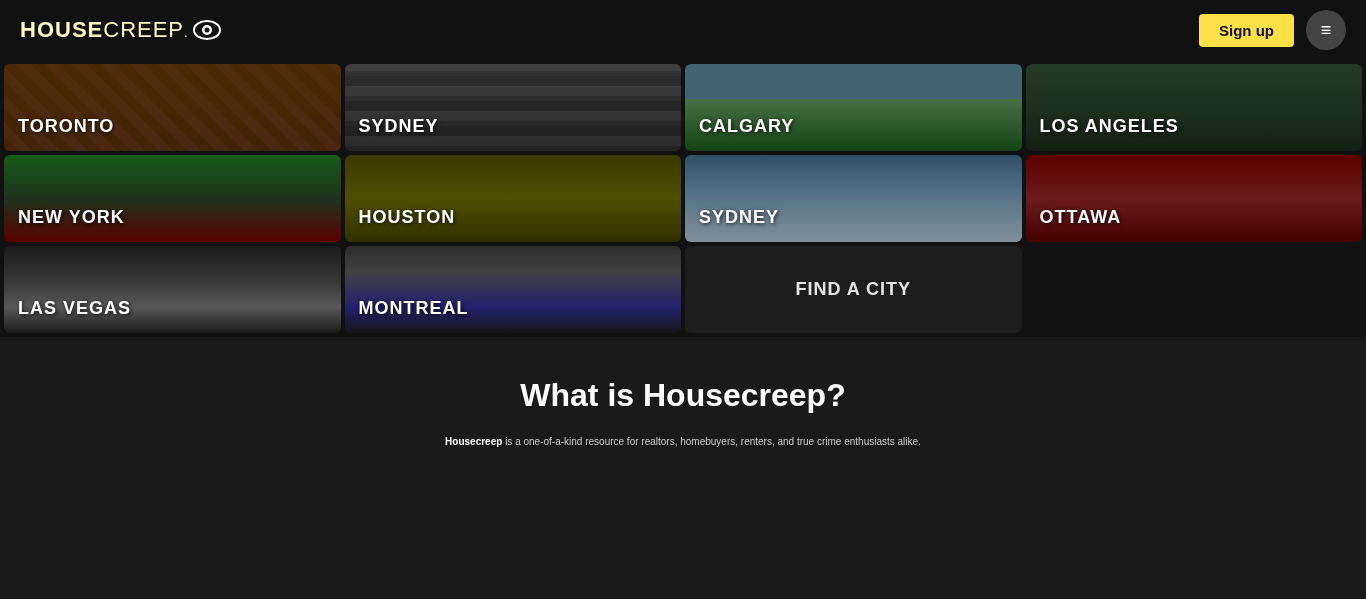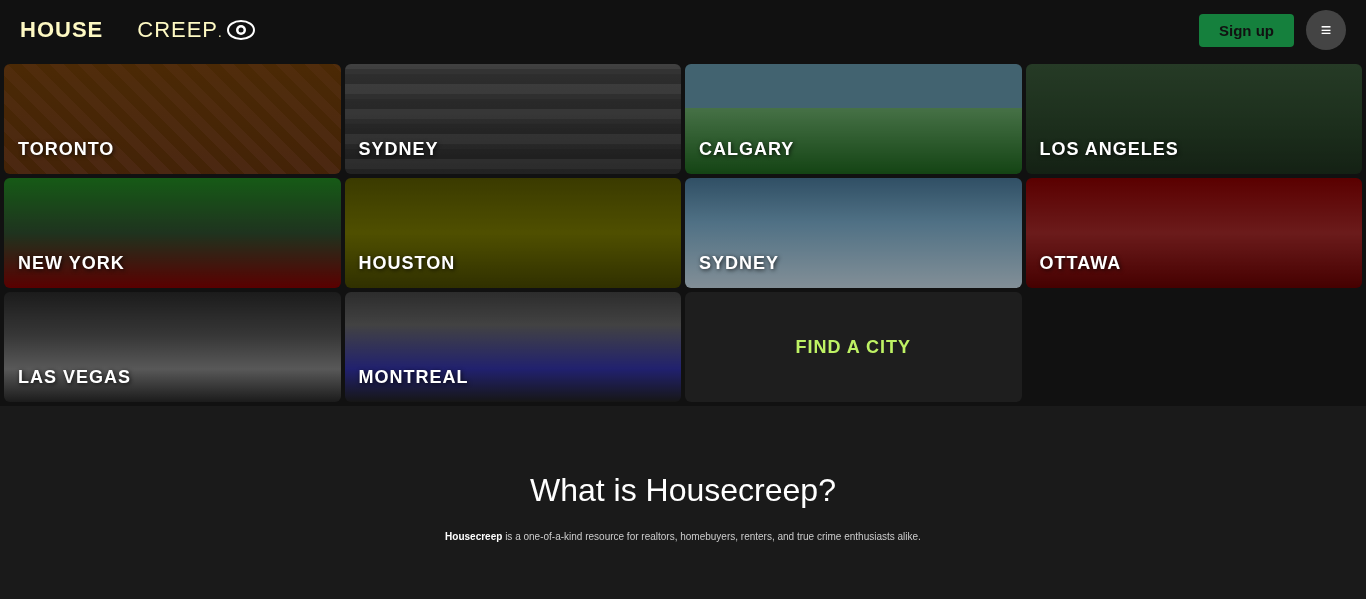--- a/index.html
+++ b/index.html
@@ -36,21 +36,21 @@
     }
     .logo-text span {
       color: #fef9c3;
     }
     .nav-right {
       display: flex;
       align-items: center;
       gap: 12px;
     }
     .signup-btn {
-      background: #15803d;
+      background: #fde047;
       color: #111;
       border: none;
       padding: 8px 20px;
       font-size: 15px;
       font-weight: bold;
       border-radius: 4px;
       cursor: pointer;
     }
     .menu-btn {
       background: #444;
@@ -70,21 +70,21 @@
     .city-grid {
       display: grid;
       grid-template-columns: repeat(4, 1fr);
       gap: 4px;
       padding: 4px;
       background: #111;
     }
 
     .city-tile {
       position: relative;
-      height: 110px;
+      height: 87px;
       overflow: hidden;
       border-radius: 6px;
       cursor: pointer;
     }
 
     .city-tile-bg {
       width: 100%;
       height: 100%;
       background-size: cover;
       background-position: center;
@@ -112,36 +112,35 @@
       background: #1e1e1e;
       display: flex;
       align-items: center;
       justify-content: center;
       border-radius: 6px;
       cursor: pointer;
     }
     .find-city-label {
       font-size: 18px;
       font-weight: 900;
-      color: #bef264;
+      color: #e5e5e5;
       letter-spacing: 1px;
     }
 
     
     .bottom-section {
       background: #1a1a1a;
       padding: 40px 20px;
       text-align: center;
     }
     .what-title {
       font-size: 32px;
-      font-weight: normal;
+      font-weight: bold;
       color: #fff;
       margin-bottom: 20px;
-      margin-top: 26px;
     }
     .what-desc {
       font-size: 10px;
       color: #ccc;
       max-width: 750px;
       margin: 0 auto;
       line-height: 1.6;
     }
     .what-desc strong {
       color: #fff;
@@ -152,21 +151,21 @@
       display: inline-flex;
       align-items: center;
     }
   </style>
 </head>
 <body>
 
 <nav class="navbar">
   <div class="logo">
     <span class="logo-text">
-      <span>HOUSE</span><span style="font-weight:300;margin-left:34px;">CREEP</span><span style="font-size:13px; font-weight:400;">.</span>
+      <span>HOUSE</span><span style="font-weight:300;">CREEP</span><span style="font-size:13px; font-weight:400;">.</span>
     </span>
     <span class="eye-icon">
       <svg width="28" height="20" viewBox="0 0 28 20" fill="none" xmlns="http://www.w3.org/2000/svg">
         <ellipse cx="14" cy="10" rx="13" ry="9" stroke="white" stroke-width="2" fill="none"></ellipse>
         <circle cx="14" cy="10" r="5" fill="white"></circle>
         <circle cx="14" cy="10" r="2.5" fill="#111"></circle>
       </svg>
     </span>
   </div>
   <div class="nav-right">

